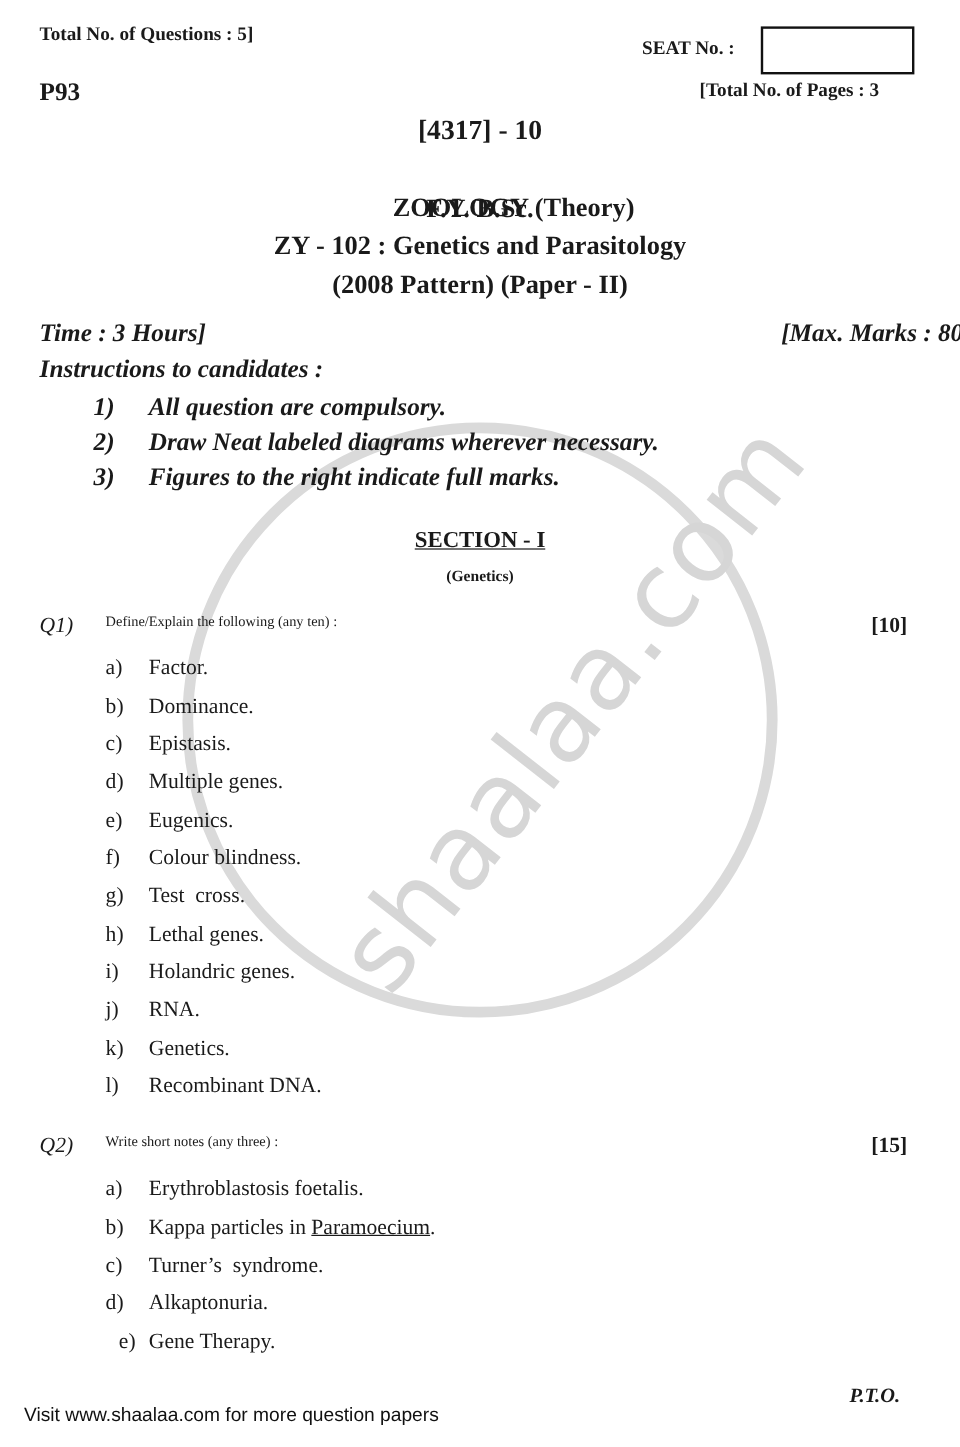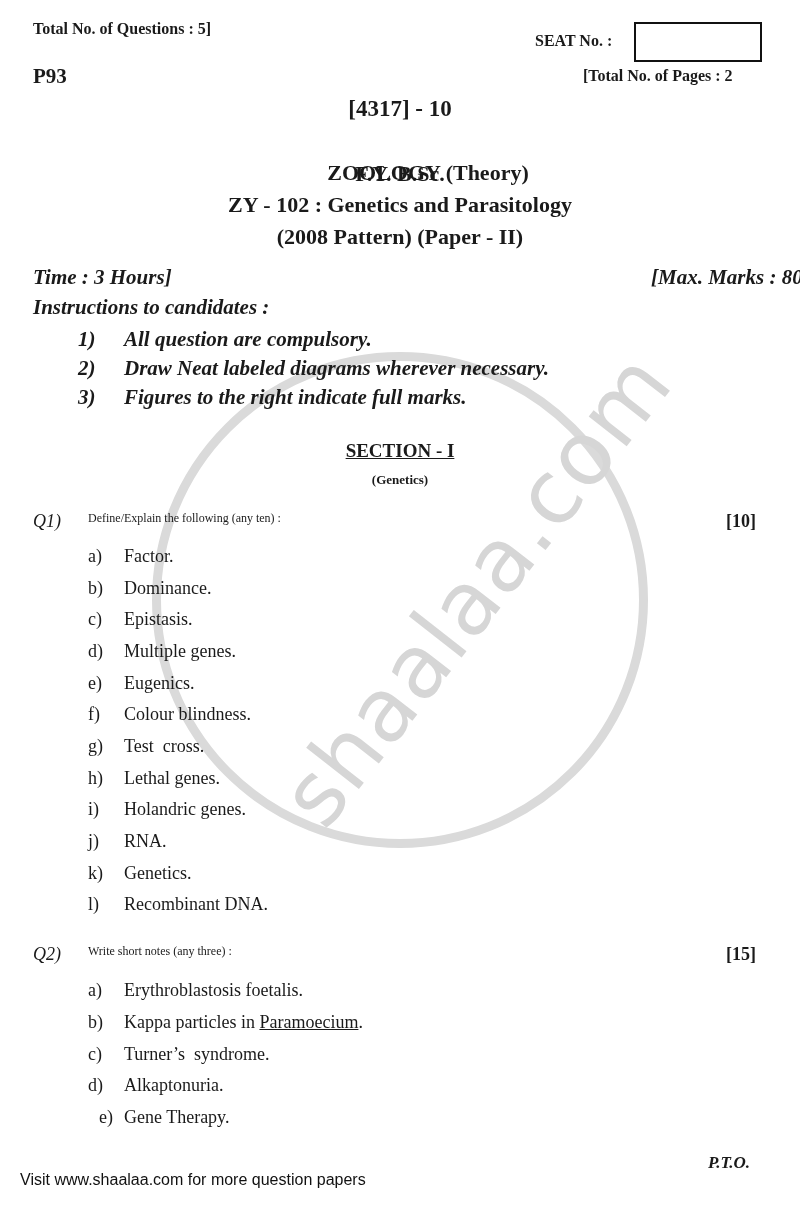--- a/index.html
+++ b/index.html
@@ -43,21 +43,21 @@
 
   <div class="wm-circle"></div>
   <div class="wm-text">shaalaa.com</div>
 
   <div class="content">
 
     <div class="abs hdr-small" style="left:33px; top:20px;">Total No. of Questions : 5]</div>
     <div class="abs hdr-small" style="left:535px; top:32px;">SEAT No. :</div>
     <div class="seat-box"></div>
     <div class="abs p93" style="left:33px; top:64px;">P93</div>
-    <div class="abs hdr-small" style="left:583px; top:67px;">[Total No. of Pages : 2</div>
+    <div class="abs hdr-small" style="left:583px; top:67px;">[Total No. of Pages : 3</div>
 
     <div class="center-line" style="top:96px; font-size:23px;">[4317] - 10</div>
     <div class="center-line" style="top:129px;margin-top:32px;">F.Y. B.Sc.</div>
     <div class="center-line" style="top:160px;margin-left:28px;">ZOOLOGY (Theory)</div>
     <div class="center-line" style="top:192px;">ZY - 102 : Genetics and Parasitology</div>
     <div class="center-line" style="top:224px;">(2008 Pattern) (Paper - II)</div>
 
     <div class="abs ital-bold" style="left:33px; top:265px;">Time : 3 Hours]</div>
     <div class="abs ital-bold" style="left:611px; top:265px;margin-left:40px;">[Max. Marks : 80</div>
 

